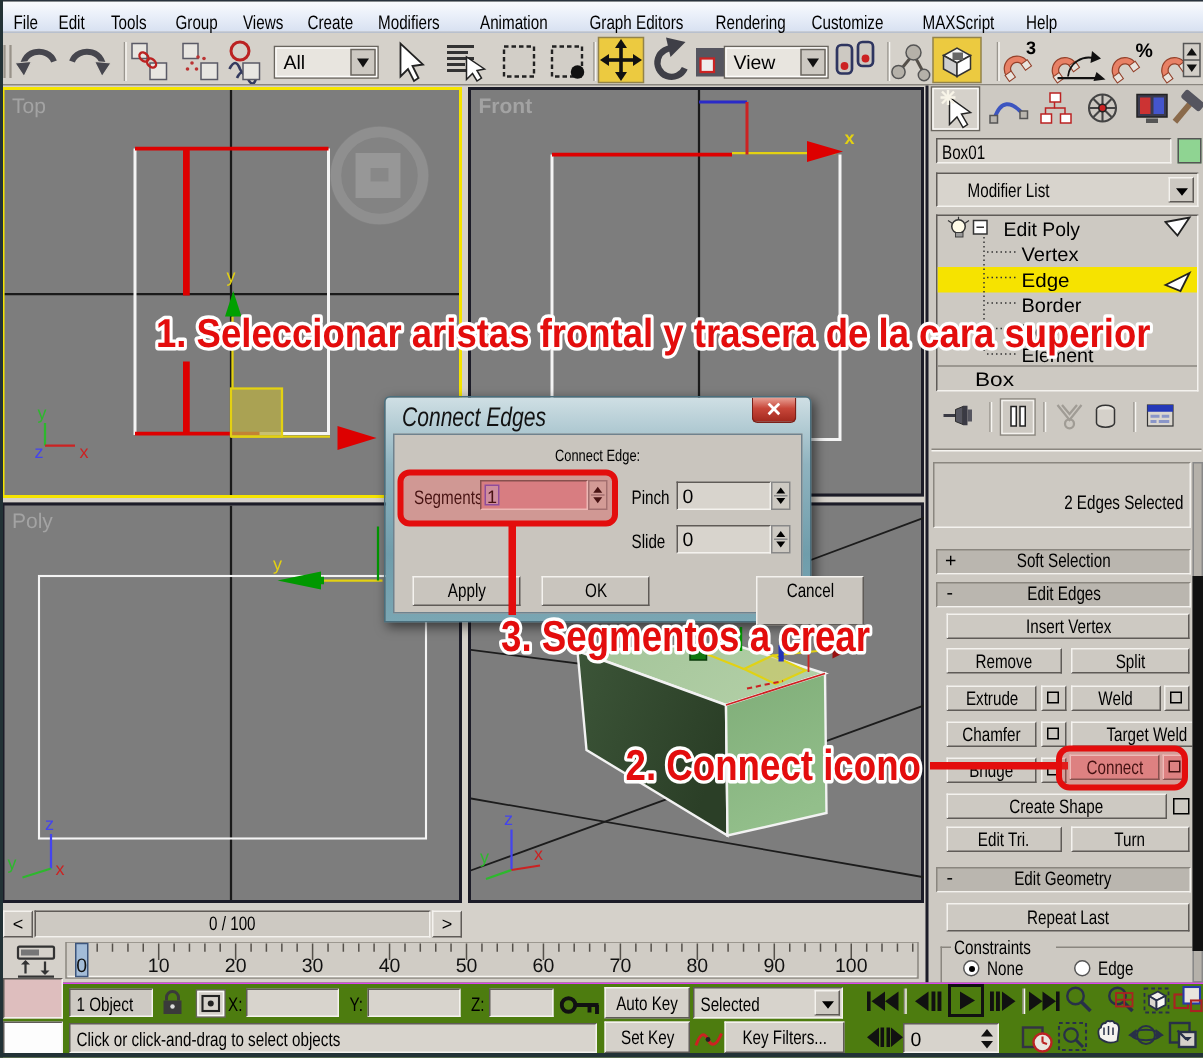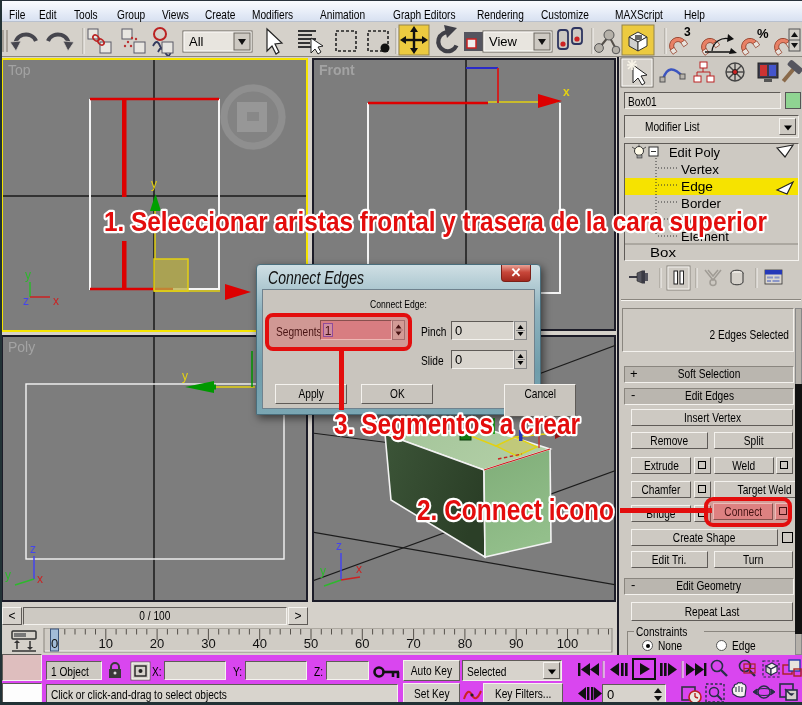--- a/index.html
+++ b/index.html
@@ -21,21 +21,21 @@
 #panel{position:absolute;left:617px;top:57px;width:185px;height:598px;background:#cdc9c2;border-left:2px solid #1c1c28;}
 .pbtn{position:absolute;background:#cdc9c2;border:1px solid;border-color:#f4f2ee #5f5b57 #5f5b57 #f4f2ee;text-align:center;font-size:13px;line-height:15px;}
 .rollout{position:absolute;background:#bab6af;border:1px solid;border-color:#8a867f #f4f2ee #f4f2ee #8a867f;text-align:center;font-size:13px;line-height:14px;}
 .sunken{position:absolute;background:#d8d4cd;border:1px solid;border-color:#5f5b57 #f4f2ee #f4f2ee #5f5b57;}
 
 #dlg{position:absolute;left:256px;top:264px;width:285px;height:151px;z-index:40;background:linear-gradient(#cfdfe4,#8fb3bf 30%,#6f9dab 70%,#7aa6b3);border-radius:4px 4px 0 0;box-shadow:2px 3px 8px rgba(0,0,0,0.55);border:1px solid #4a6e7c;}
 #dlgbody{position:absolute;left:5px;top:24px;right:5px;bottom:5px;background:#c9c5be;border:1px solid #6f828e;}
 .dbtn{position:absolute;background:#c9c5be;border:1px solid;border-color:#f4f2ee #5f5b57 #5f5b57 #f4f2ee;text-align:center;font-size:13px;}
 .spin{position:absolute;width:13px;background:#cdc9c2;border:1px solid #888;}
 
-#status{position:absolute;left:0;top:655px;width:802px;height:50px;background:#d946ef;border-top:3px solid #d946ef;}
+#status{position:absolute;left:0;top:655px;width:802px;height:50px;background:#4d7c0f;border-top:1px solid #d946ef;}
 .fld{position:absolute;background:#d8d4cd;border:1px solid;border-color:#5f5b57 #f4f2ee #f4f2ee #5f5b57;font-size:13px;}
 .rbtn{position:absolute;background:#d5d1ca;border:1px solid;border-color:#f4f2ee #5f5b57 #5f5b57 #f4f2ee;text-align:center;font-size:13px;}
 #overlay{position:absolute;left:0;top:0;width:802px;height:705px;z-index:50;pointer-events:none;}
 </style></head>
 <body>
 <div id="app">
 
 <div id="menubar">
 <span style="left:9px">
         <span class="cx">File</span>

